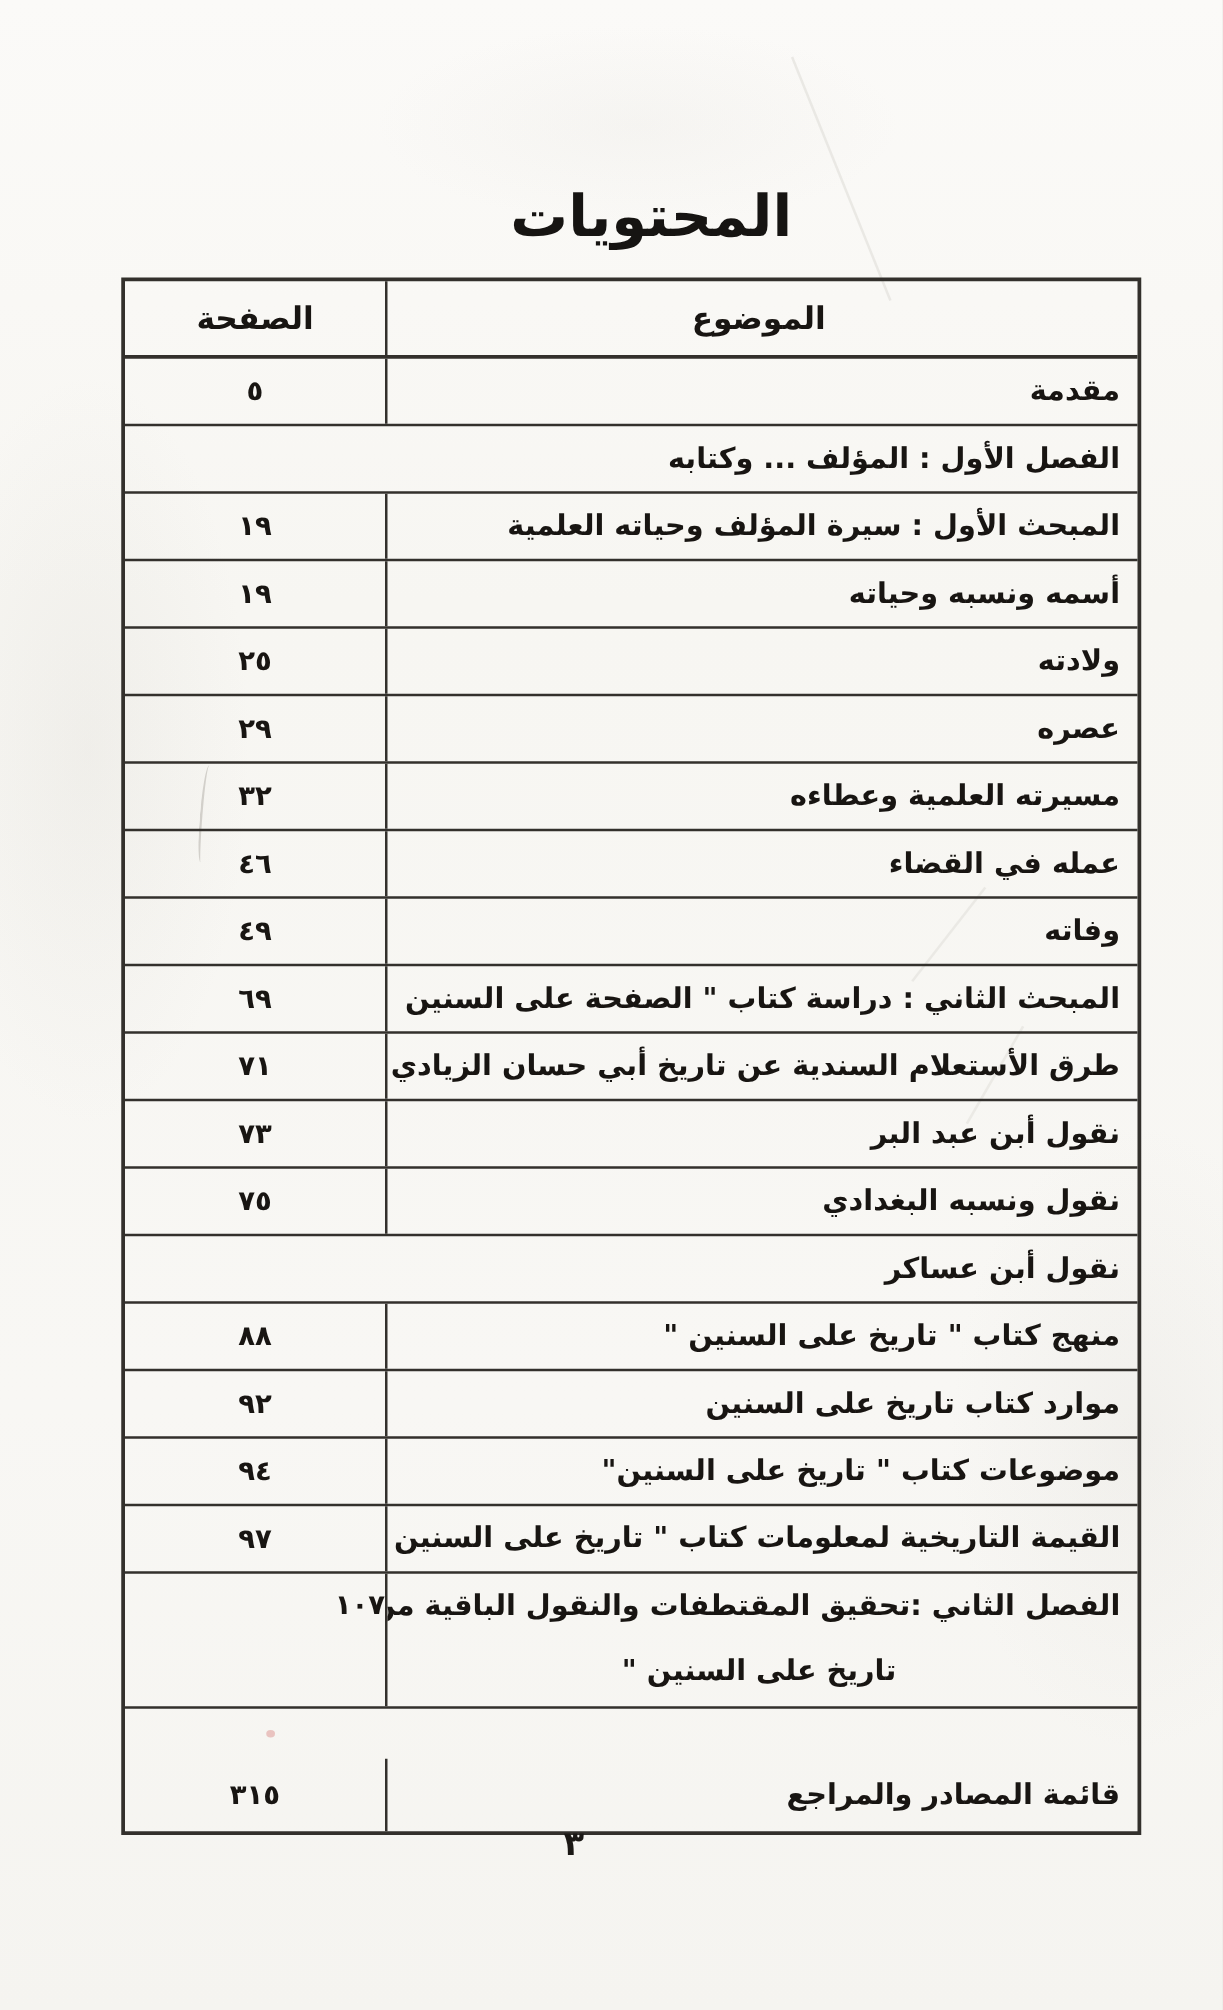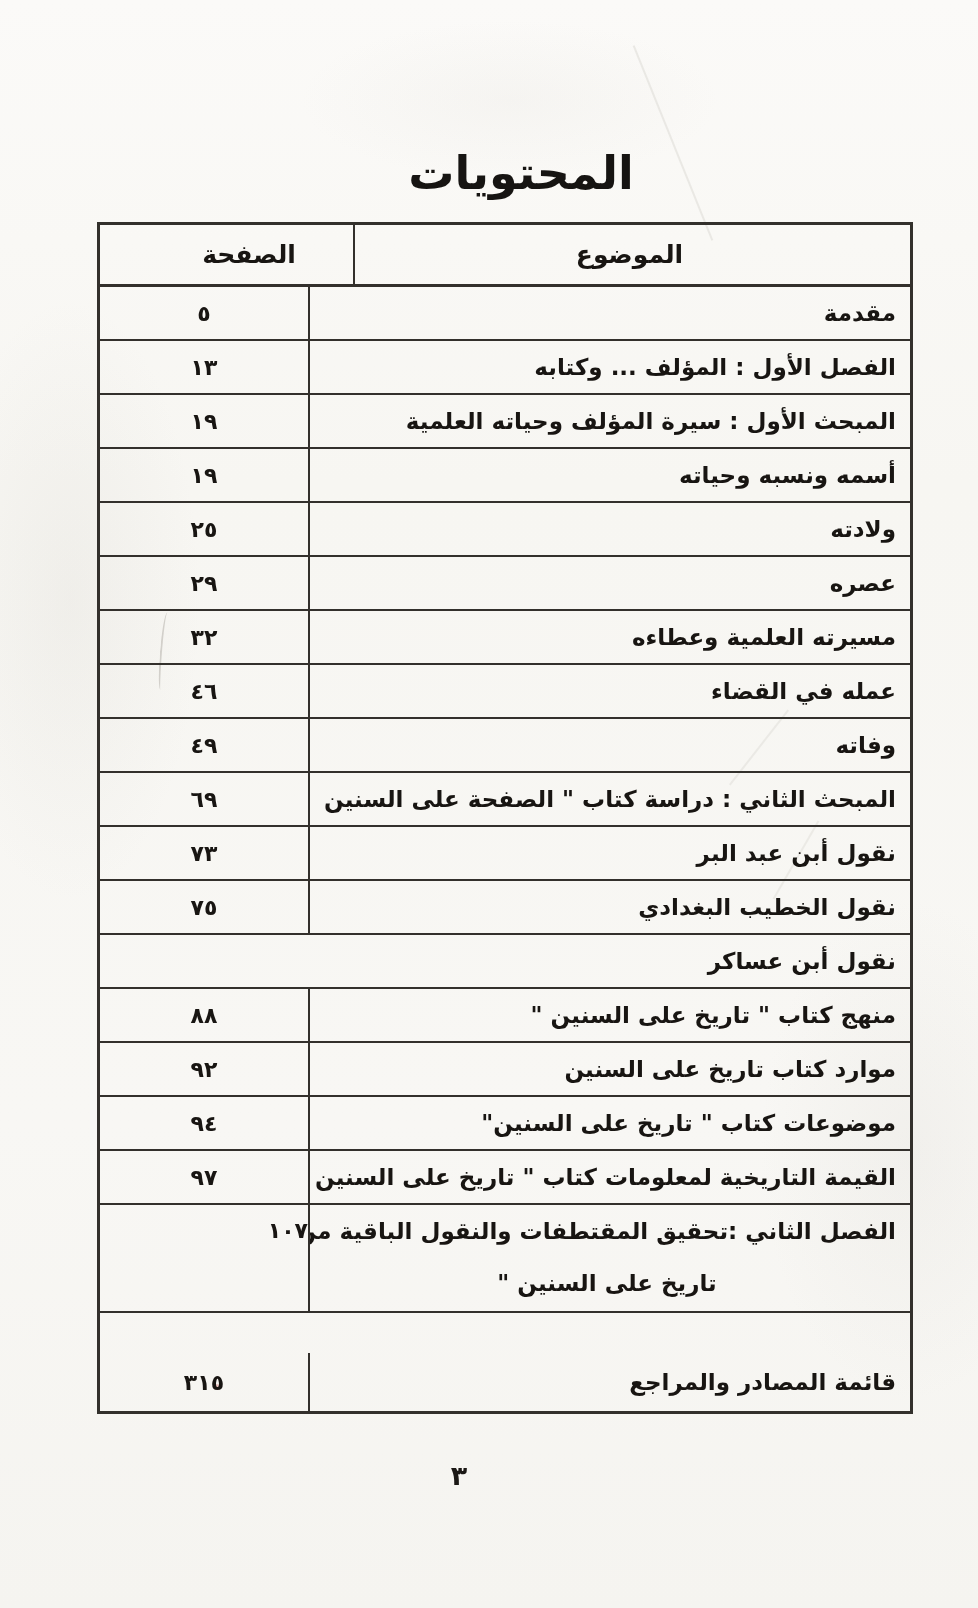--- a/index.html
+++ b/index.html
@@ -42,21 +42,21 @@
     border:3px solid #33302c;
     background:transparent;
     color:#181512;
   }
   .t-row{
     display:flex;flex-direction:row;align-items:stretch;
     box-sizing:border-box;
     border-bottom:2px solid #33302c;
     height:54px;
   }
-  .t-row.head{height:62px;border-bottom:3px solid #33302c;padding-left:45px;}
+  .t-row.head{height:62px;border-bottom:3px solid #33302c;}
   .t-row.double{height:108px;}
   .t-row.last{height:58px;border-bottom:none;margin-top:40px;}
   .cell{
     box-sizing:border-box;
     display:flex;align-items:center;
     overflow:hidden;
   }
   .page-cell{
     flex:0 0 210px;
     border-right:2px solid #33302c;
@@ -107,21 +107,20 @@
       <div class="cell page-cell" dir="rtl">الصفحة</div>
       <div class="cell subject-cell" dir="rtl">الموضوع</div>
     </div>
 
     <div class="t-row">
       <div class="cell page-cell">٥</div>
       <div class="cell subject-cell" dir="rtl">مقدمة</div>
     </div>
 
     <div class="t-row">
-      <div class="cell page-cell">١٣</div>
       <div class="cell subject-cell" dir="rtl">الفصل الأول : المؤلف ... وكتابه</div>
     </div>
 
     <div class="t-row">
       <div class="cell page-cell">١٩</div>
       <div class="cell subject-cell" dir="rtl">المبحث الأول : سيرة المؤلف وحياته العلمية</div>
     </div>
 
     <div class="t-row">
       <div class="cell page-cell">١٩</div>
@@ -151,29 +150,33 @@
     <div class="t-row">
       <div class="cell page-cell">٤٩</div>
       <div class="cell subject-cell" dir="rtl">وفاته</div>
     </div>
 
     <div class="t-row">
       <div class="cell page-cell">٦٩</div>
       <div class="cell subject-cell" dir="rtl">المبحث الثاني : دراسة كتاب " الصفحة على السنين</div>
     </div>
 
+    <div class="t-row">
+      <div class="cell page-cell">٧١</div>
+      <div class="cell subject-cell" dir="rtl">طرق الأستعلام السندية عن تاريخ أبي حسان الزيادي</div>
+    </div>
 
     <div class="t-row">
       <div class="cell page-cell">٧٣</div>
       <div class="cell subject-cell" dir="rtl">نقول أبن عبد البر</div>
     </div>
 
     <div class="t-row">
       <div class="cell page-cell">٧٥</div>
-      <div class="cell subject-cell" dir="rtl">نقول الخطيب البغدادي</div>
+      <div class="cell subject-cell" dir="rtl">نقول ونسبه البغدادي</div>
     </div>
 
     <div class="t-row">
       <div class="cell subject-cell" dir="rtl">نقول أبن عساكر</div>
     </div>
 
     <div class="t-row">
       <div class="cell page-cell">٨٨</div>
       <div class="cell subject-cell" dir="rtl">منهج كتاب " تاريخ على السنين "</div>
     </div>

